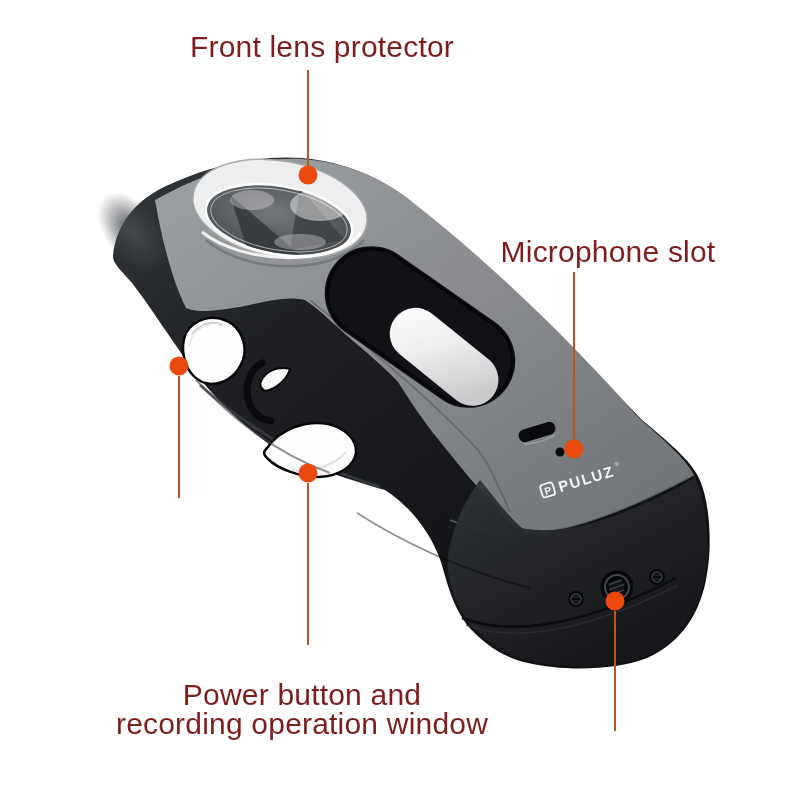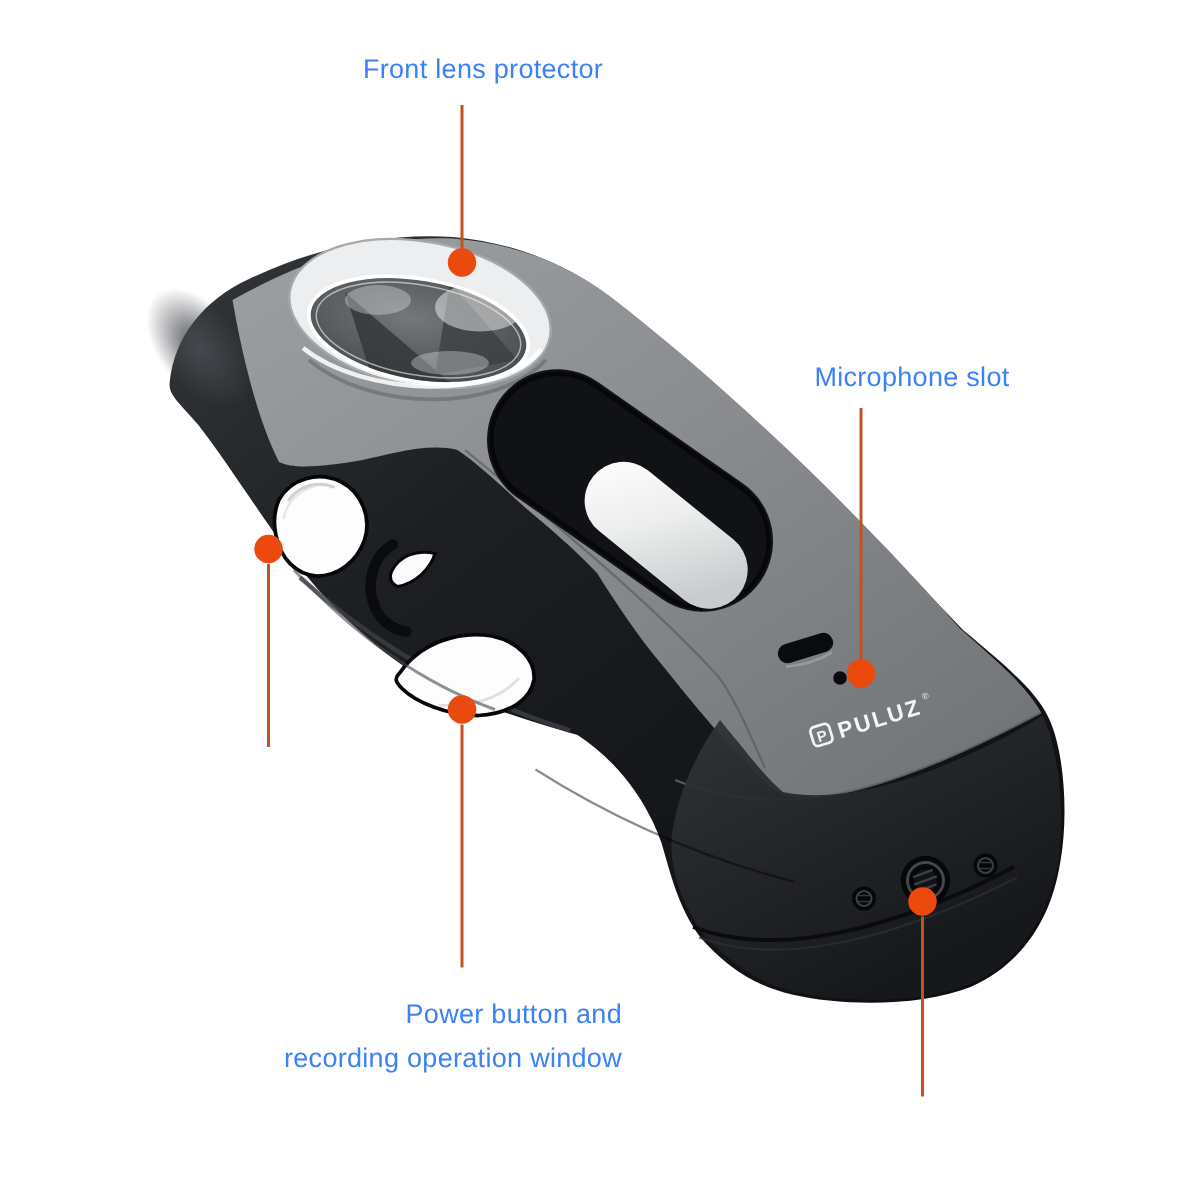--- a/index.html
+++ b/index.html
@@ -7,24 +7,24 @@
     width:800px;height:800px;
     background:#ffffff;
     font-family:"Liberation Sans", sans-serif;
     position:relative;overflow:hidden;
   }
   .stage{position:absolute;inset:0;width:800px;height:800px;}
   .stage svg{position:absolute;left:0;top:0;}
   .callout-label{
     position:absolute;
     transform:translateX(-50%);
-    font-size:18px;
+    font-size:30px;
     line-height:29px;
-    color:#3b82f6;
-    text-align:right;
+    color:#7f1d1d;
+    text-align:center;
     white-space:nowrap;
     letter-spacing:0.2px;
   }
   .callout-label span{display:block;}
 </style>
 </head>
 <body>
 
 <div class="stage">
 
@@ -208,19 +208,19 @@
 
   <div class="callout-label" style="left:322px;top:32px">
     <span>Front lens protector</span>
   </div>
 
   <div class="callout-label" style="left:608px;top:237px">
     <span>Microphone slot</span>
   </div>
 
 
-  <div class="callout-label" style="left:302px;top:662px">
+  <div class="callout-label" style="left:302px;top:680px">
     <span>Power button and</span>
     <span>recording operation window</span>
   </div>
 
 
 </div>
 
 </body></html>

